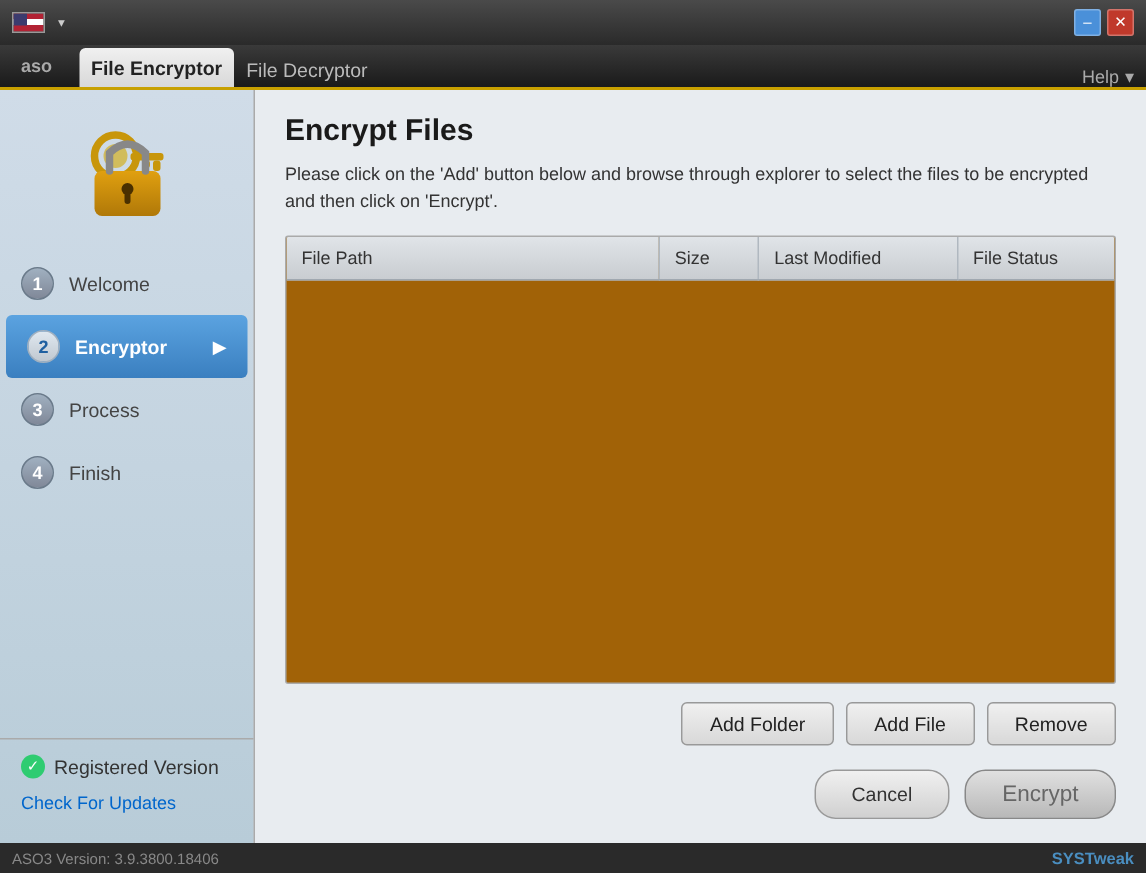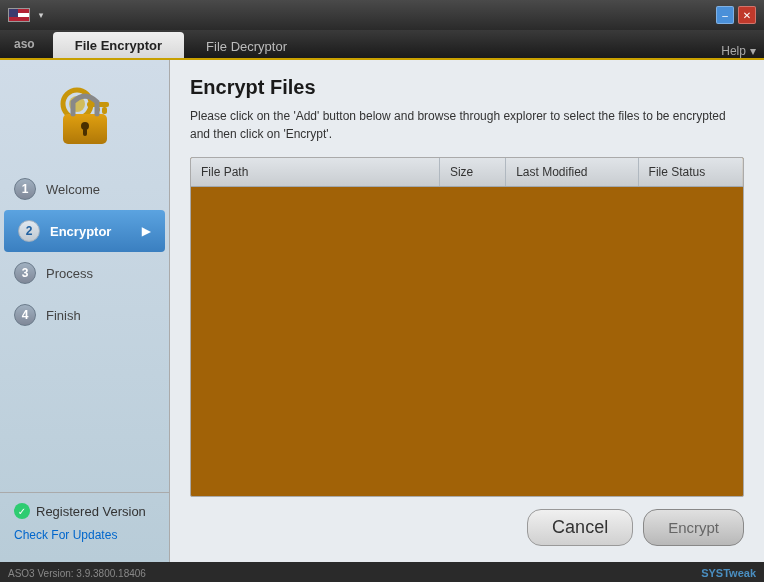--- a/index.html
+++ b/index.html
@@ -87,21 +87,21 @@
     .nav-logo {
       display: flex;
       align-items: center;
       color: #aaa;
       font-size: 12px;
       font-weight: bold;
       margin-right: 12px;
       padding: 0 6px;
     }
     .nav-tab {
-      padding: 0 22px;
+      padding: 0 8px;
       display: flex;
       align-items: center;
       font-size: 13px;
       cursor: pointer;
       color: #bbb;
       border-radius: 4px 4px 0 0;
       margin-top: 4px;
     }
     .nav-tab.active {
       background: linear-gradient(to bottom, #f0f0f0, #d8d8d8);
@@ -312,21 +312,21 @@
     .action-buttons {
       display: flex;
       justify-content: flex-end;
       gap: 10px;
       margin-top: 12px;
     }
     .btn-cancel {
       padding: 7px 24px;
       border-radius: 14px;
       border: 1px solid #999;
-      font-size: 18px;
+      font-size: 13px;
       cursor: pointer;
       background: linear-gradient(to bottom, #f0f0f0, #d0d0d0);
       color: #333;
     }
     .btn-encrypt {
       padding: 7px 24px;
       border-radius: 14px;
       border: 1px solid #888;
       font-size: 15px;
       cursor: pointer;
@@ -439,20 +439,25 @@
             <th style="width:24%">Last Modified</th>
             <th style="width:19%">File Status</th>
           </tr>
         </thead>
         <tbody>
           
         </tbody>
       </table>
     </div>
 
+    <div class="buttons-row">
+      <button class="btn">Add Folder</button>
+      <button class="btn">Add File</button>
+      <button class="btn">Remove</button>
+    </div>
 
     <div class="action-buttons">
       <button class="btn-cancel">Cancel</button>
       <button class="btn-encrypt">Encrypt</button>
     </div>
   </div>
 </div>
 
 <div class="version-bar">
   <span class="version-text">ASO3 Version: 3.9.3800.18406</span>

